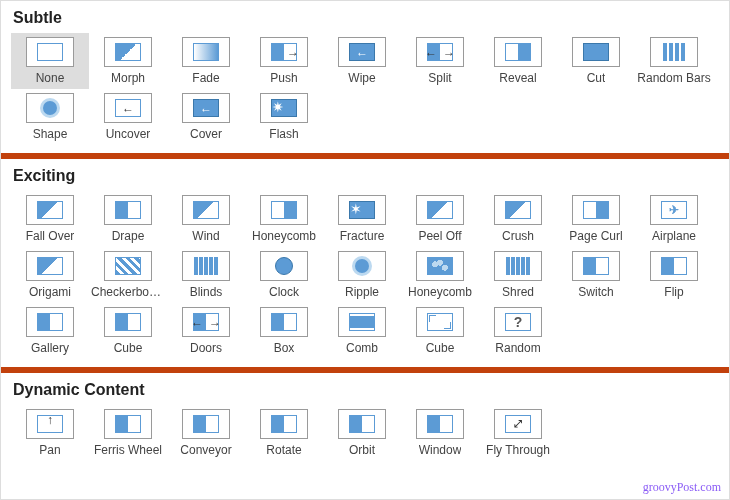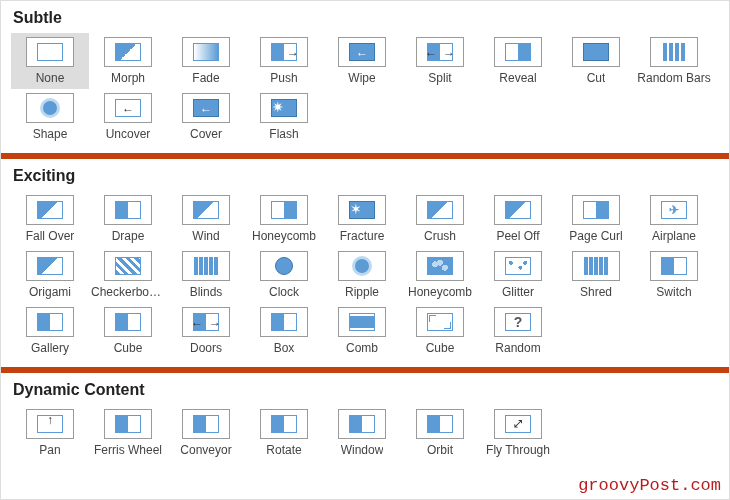--- a/index.html
+++ b/index.html
@@ -93,23 +93,23 @@
   .arrow.c { left:50%; top:50%; transform:translate(-50%,-50%); }
   .arrow.u { left:50%; top:-2px; transform:translateX(-50%); }
   .bars { display:flex; gap:2px; }
   .bars span { width:4px; height:18px; background:#5c9bd5; }
   .dot { width:14px; height:14px; border-radius:50%; background:#5c9bd5; box-shadow:0 0 0 3px #bcd9f0; }
   .star { color:#fff; font-size:14px; line-height:1; }
   .watermark {
     position:absolute;
     right:8px;
     bottom:4px;
-    font-size:17px;
-    color:#b91c1c;
-    font-family: Liberation Mono, monospace;
+    font-size:12px;
+    color:#8b5cf6;
+    font-family: Liberation Serif, serif;
   }
   .chk {
     background:
       repeating-linear-gradient(45deg,#5c9bd5 0 3px,#fff 3px 6px),
       repeating-linear-gradient(-45deg,#5c9bd5 0 3px,#fff 3px 6px);
   }
   .blinds { display:flex; }
   .blinds span { width:5px; height:18px; background:#5c9bd5; border-right:1px solid #fff; }
   .honey {
     background-image: radial-gradient(circle at 30% 40%, #bcd9f0 3px, transparent 3px),
@@ -266,27 +266,27 @@
         <div class="item">
           <div class="ico">
             <div class="slide blue"><span class="star">✶</span></div>
           </div>
           <div class="label">Fracture</div>
         </div>
         <div class="item">
           <div class="ico">
             <div class="slide diagonal"></div>
           </div>
+          <div class="label">Peel Off</div>
+        </div>
+        <div class="item">
+          <div class="ico">
+            <div class="slide diagonal"></div>
+          </div>
           <div class="label">Crush</div>
-        </div>
-        <div class="item">
-          <div class="ico">
-            <div class="slide diagonal"></div>
-          </div>
-          <div class="label">Peel Off</div>
         </div>
         <div class="item">
           <div class="ico">
             <div class="slide halfr"></div>
           </div>
           <div class="label">Page Curl</div>
         </div>
         <div class="item">
           <div class="ico">
             <div class="slide">
@@ -332,41 +332,41 @@
           <div class="label">Ripple</div>
         </div>
         <div class="item">
           <div class="ico">
             <div class="slide honey" style="background-color:#5c9bd5"></div>
           </div>
           <div class="label">Honeycomb</div>
         </div>
         <div class="item">
           <div class="ico">
-            <div class="slide glitter"></div>
-          </div>
-          <div class="label">Glitter</div>
-        </div>
-        <div class="item">
-          <div class="ico">
             <div class="blinds">
               <span></span>
               <span></span>
               <span></span>
               <span></span>
               <span></span>
             </div>
           </div>
           <div class="label">Shred</div>
         </div>
         <div class="item">
           <div class="ico">
             <div class="slide half"></div>
           </div>
           <div class="label">Switch</div>
+        </div>
+        <div class="item">
+          <div class="ico">
+            <div class="slide half"></div>
+          </div>
+          <div class="label">Flip</div>
         </div>
         <div class="item">
           <div class="ico">
             <div class="slide half"></div>
           </div>
           <div class="label">Gallery</div>
         </div>
         <div class="item">
           <div class="ico">
             <div class="slide half"></div>
@@ -436,27 +436,27 @@
         <div class="item">
           <div class="ico">
             <div class="slide half"></div>
           </div>
           <div class="label">Rotate</div>
         </div>
         <div class="item">
           <div class="ico">
             <div class="slide half"></div>
           </div>
+          <div class="label">Orbit</div>
+        </div>
+        <div class="item">
+          <div class="ico">
+            <div class="slide half"></div>
+          </div>
           <div class="label">Window</div>
-        </div>
-        <div class="item">
-          <div class="ico">
-            <div class="slide half"></div>
-          </div>
-          <div class="label">Orbit</div>
         </div>
         <div class="item">
           <div class="ico">
             <div class="slide">
               <span class="arrow c" style="font-size:10px">⤢</span>
             </div>
           </div>
           <div class="label">Fly Through</div>
         </div>
       </div>

